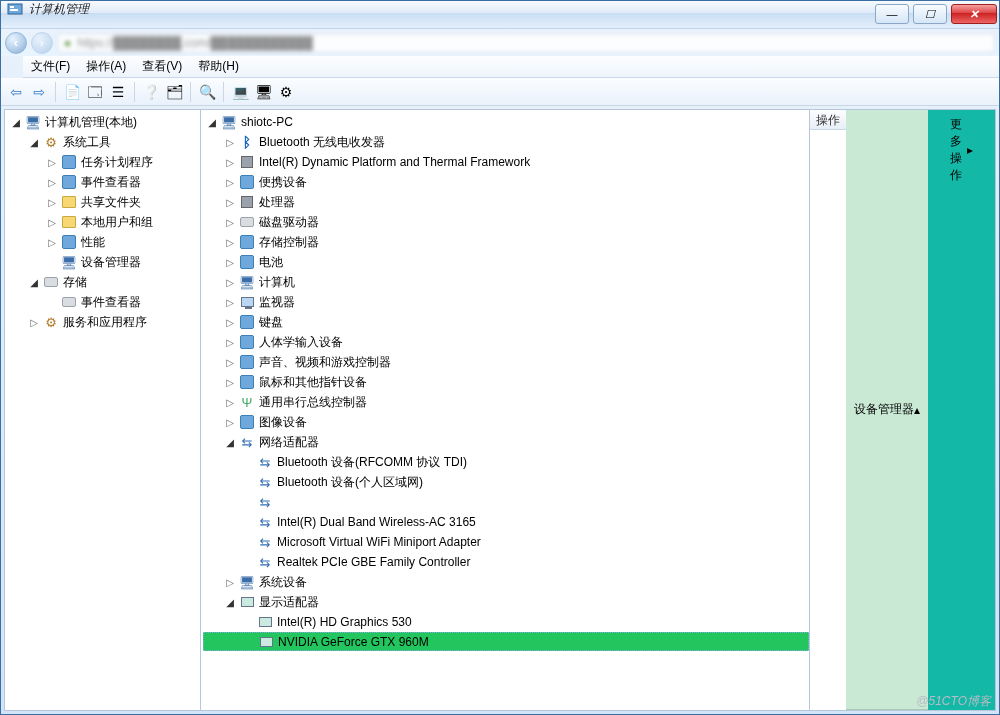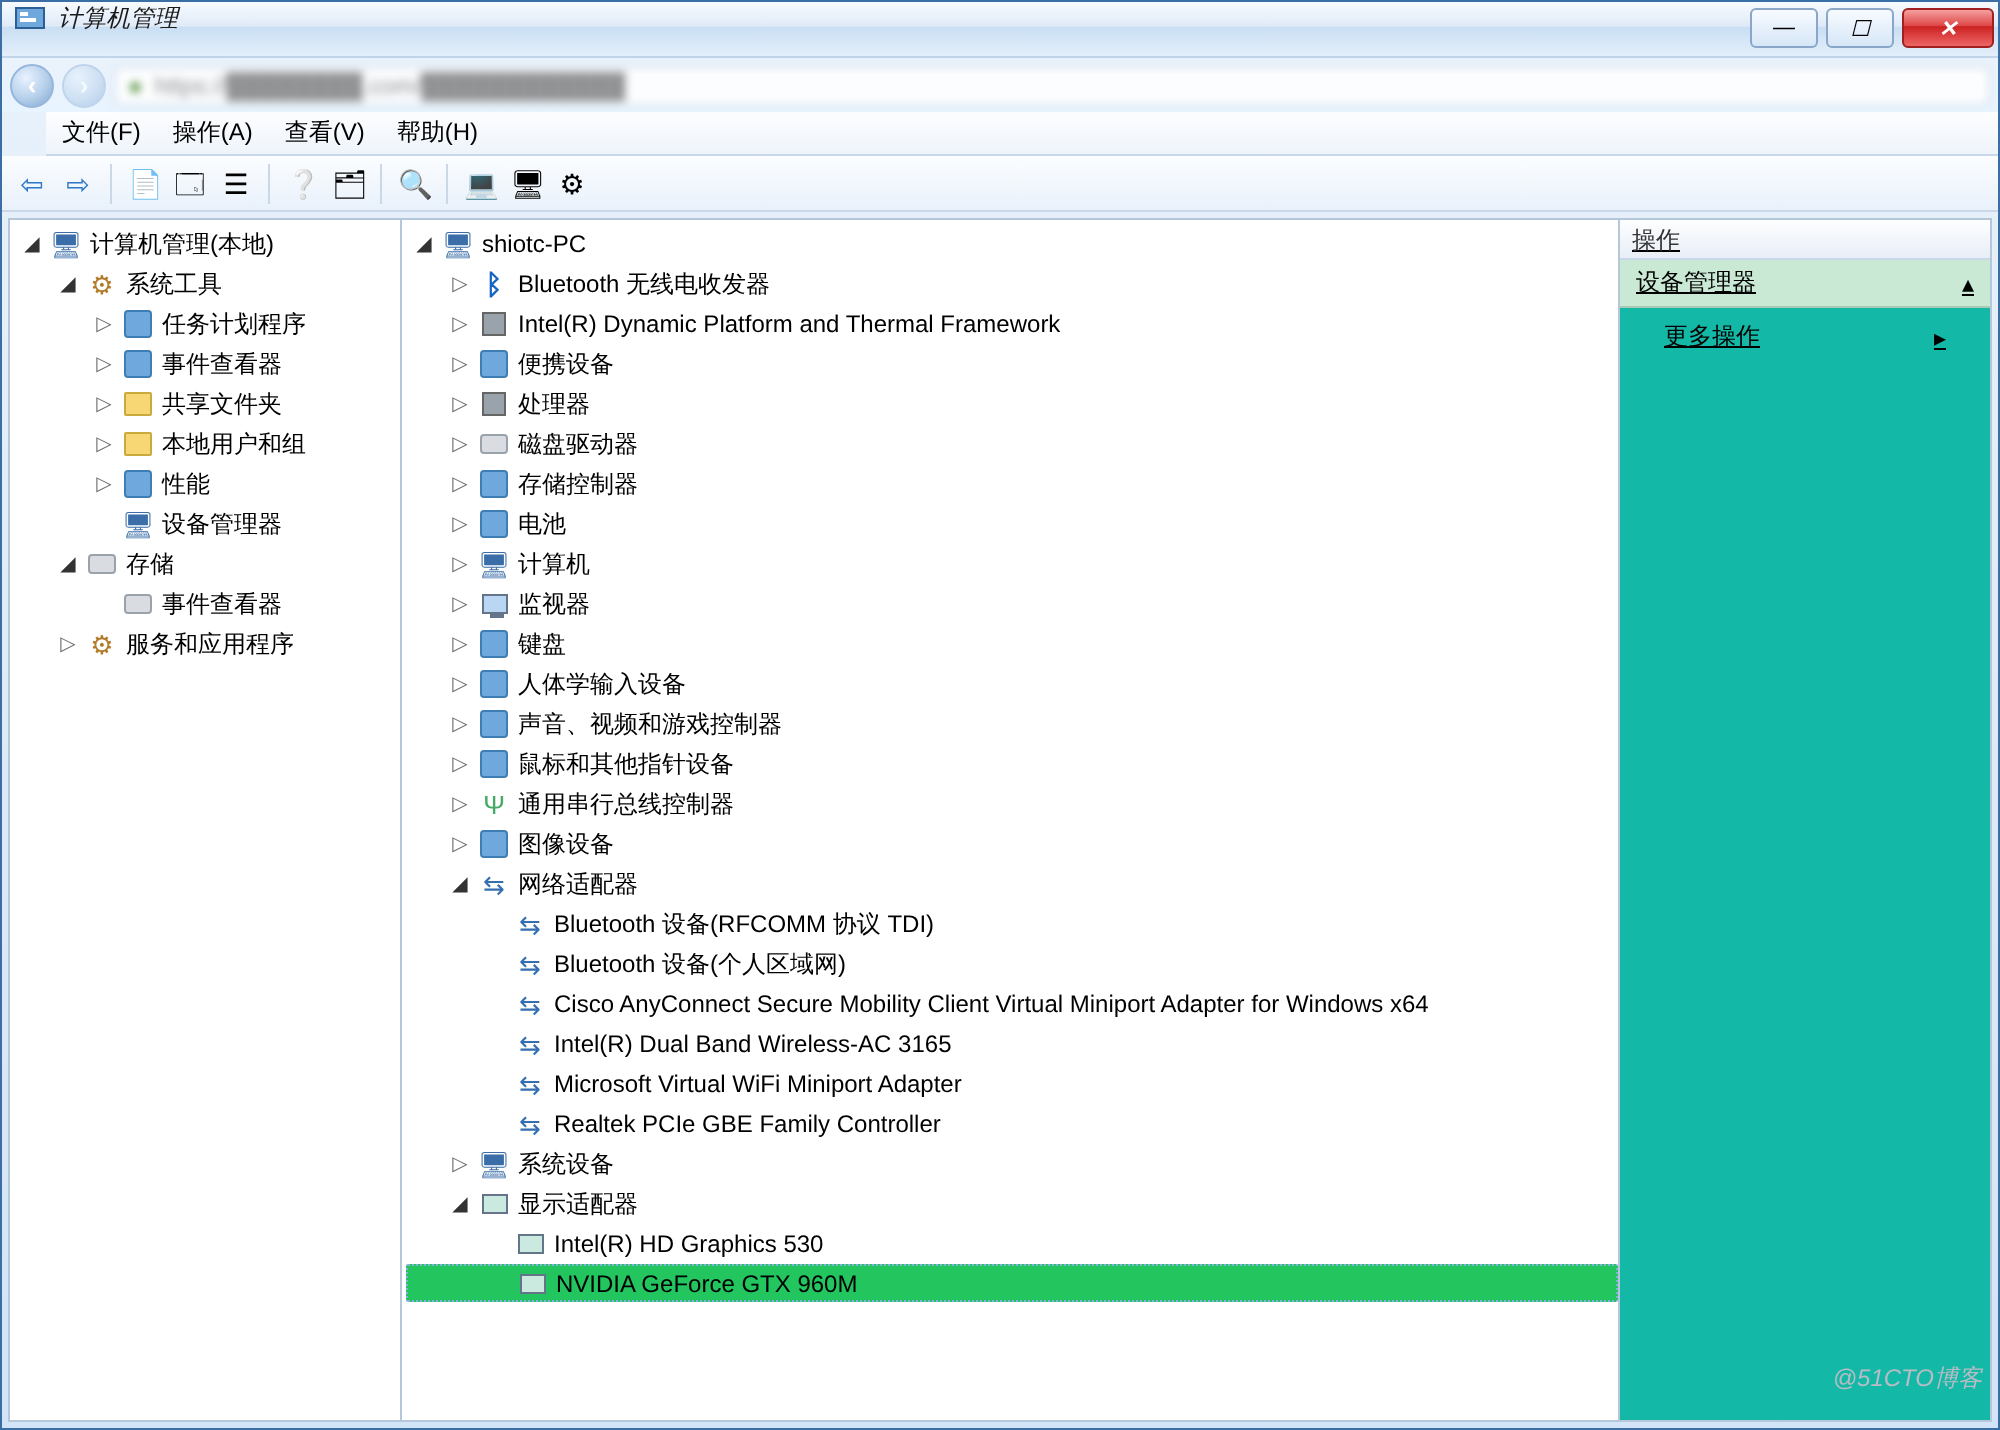--- a/index.html
+++ b/index.html
@@ -61,21 +61,21 @@
 .tb-sep { width:1px; height:20px; background:#c9d7e8; margin:0 4px; }
 .tb-btn { width:22px; height:22px; display:flex; align-items:center; justify-content:center; border-radius:2px; }
 .tb-btn svg, .tb-btn span { width:16px; height:16px; font-size:14px; line-height:16px; text-align:center; }
 
 .body3 {
   flex:1; display:flex; margin:3px; background:#fff; border:1px solid #b7c7da;
 }
 .pane { overflow:auto; position:relative; }
 .pane.left { width:196px; border-right:1px solid #b7c7da; }
 .pane.mid  { flex:1; border-right:1px solid #b7c7da; }
-.pane.right{ width:185px; display:flex; flex-direction:column;text-decoration:underline; }
+.pane.right{ width:185px; display:flex; flex-direction:row; }
 
 .right-head {
   height:20px; background:linear-gradient(#fdfeff,#e8eef7);
   border-bottom:1px solid #c9d7e8; padding:2px 6px; font-weight:normal; color:#333;
 }
 .right-sec {
   background:#c9e9d4; border-bottom:1px solid #a8c9b4;
   padding:3px 8px; display:flex; align-items:center; justify-content:space-between;
 }
 .right-rest { flex:1; background:#14b8a6; }
@@ -99,21 +99,21 @@
 .ic-disk{width:14px;height:10px;background:#d9dde2;border:1px solid #9aa2ab;border-radius:2px}
 .ic-gear{color:#b07c2a;font-size:13px}
 .ic-mon{width:13px;height:10px;border:1px solid #64748b;background:#b9d7f2;position:relative}
 .ic-mon::after{content:"";position:absolute;left:3px;bottom:-3px;width:7px;height:2px;background:#64748b}
 .ic-net{color:#3470b0;font-size:13px}
 .ic-bt{color:#1766c4;font-size:14px;font-weight:bold}
 .ic-cpu{width:12px;height:12px;background:#9aa2ab;border:1px solid #666}
 .ic-usb{color:#4a6;font-size:13px}
 .ic-gpu{width:13px;height:10px;border:1px solid #64748b;background:#cbeadf}
 .ic-pc{color:#3b6ea8;font-size:13px}
-.watermark{position:absolute;right:8px;bottom:16px;color:#b8bcc4;font-size:12px;font-style:italic}
+.watermark{position:absolute;right:8px;bottom:4px;color:#b8bcc4;font-size:12px;font-style:italic}
 </style>
 </head>
 <body>
 
 <div class="win">
 
   <div class="titlebar">
     <span class="icon">
       <svg viewBox="0 0 16 16">
           <rect x="1" y="3" width="14" height="10" fill="#6fa8dc" stroke="#2e5f94"></rect>
@@ -399,21 +399,20 @@
             <span class="ic">
               <span class="ic-net">⇆</span>
             </span>
             <span>Bluetooth 设备(个人区域网)</span>
           </div>
           <div class="node indent2">
             <span class="tw"></span>
             <span class="ic">
               <span class="ic-net">⇆</span>
             </span>
-            <span>Cisco AnyConnect Secure Mobility Client Virtual Miniport Adapter for Windows x64</span>
           </div>
           <div class="node indent2">
             <span class="tw"></span>
             <span class="ic">
               <span class="ic-net">⇆</span>
             </span>
             <span>Intel(R) Dual Band Wireless-AC 3165</span>
           </div>
           <div class="node indent2">
             <span class="tw"></span>

